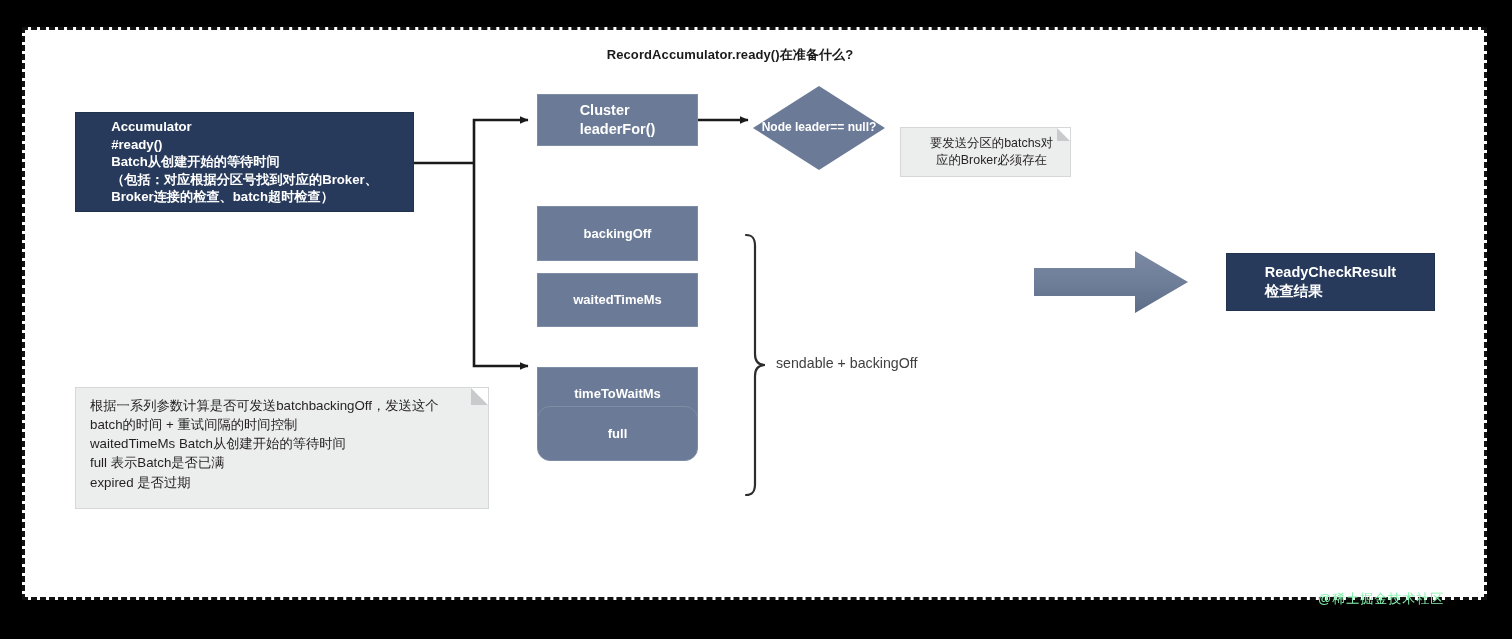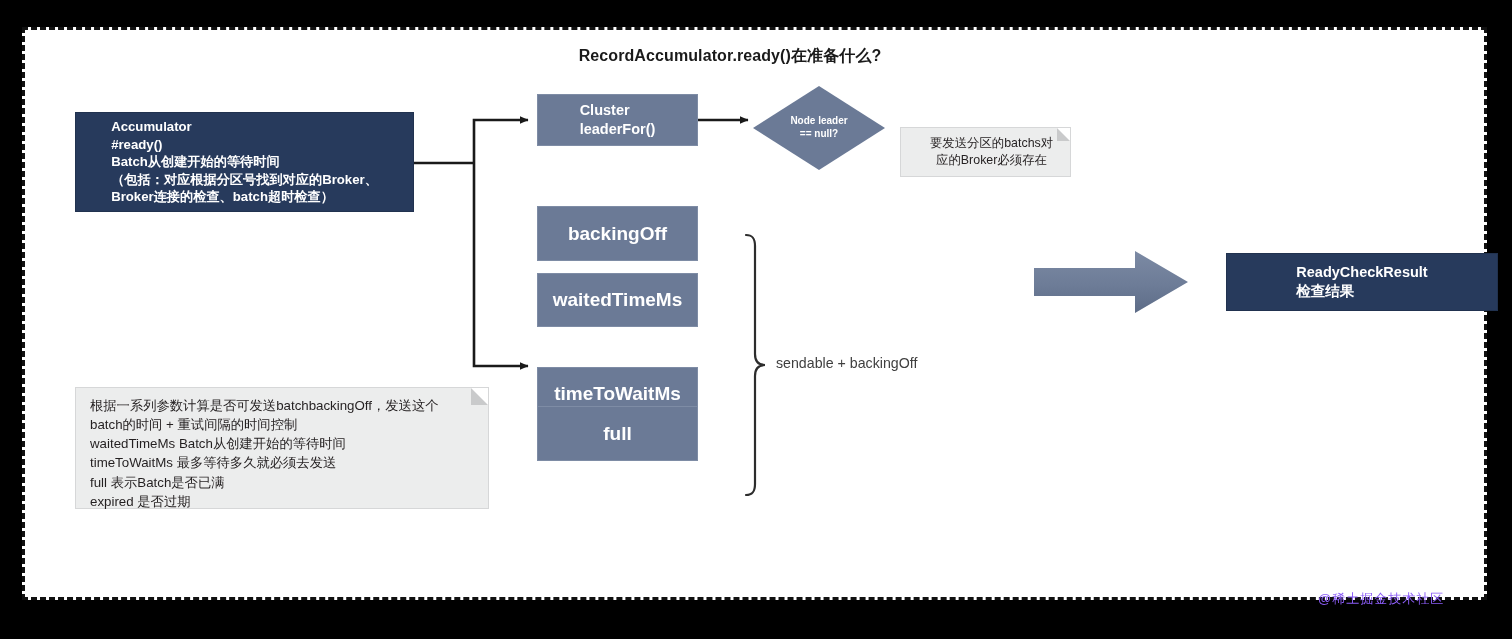--- a/index.html
+++ b/index.html
@@ -42,21 +42,21 @@
     height: 639px;
   }
 
   
   #title {
     position: absolute;
     left: 420px;
     top: 46px;
     width: 620px;
     text-align: center;
-    font-size: 16px;
+    font-size: 13px;
     font-weight: bold;
     color: #1a1a1a;
     letter-spacing: .1px;
     white-space: nowrap;
   }
 
   
   .node {
     position: absolute;
     box-sizing: border-box;
@@ -68,21 +68,21 @@
     font-weight: bold;
     line-height: 1.32;
   }
   .node.navy {
     background: #273a5c;
     border: 1px solid #21324f;
   }
   .node.slate {
     background: #6b7a96;
     border: 1px solid #7e8ca5;
-    font-size: 19px;
+    font-size: 13px;
   }
 
   
   #node-accumulator {
     left: 75px;
     top: 112px;
     width: 339px;
     height: 100px;
     font-size: 13.2px;
     padding: 0 6px;
@@ -95,28 +95,28 @@
     top: 94px;
     width: 161px;
     height: 52px;
     font-size: 14.5px;
   }
 
   
   #node-backingoff   { left: 537px; top: 206px; width: 161px; height: 55px; }
   #node-waitedtimems { left: 537px; top: 273px; width: 161px; height: 54px; }
   #node-timetowaitms { left: 537px; top: 339px; width: 161px; height: 54px; margin-top: 28px; }
-  #node-full         { left: 537px; top: 406px; width: 161px; height: 55px; }
+  #node-full         { left: 537px; top: 406px; width: 161px; height: 55px; border-radius: 13px; }
   #node-expired      { left: 539px; top: 471px; width: 163px; height: 54px; }
 
   
   #node-readycheck {
     left: 1226px;
     top: 253px;
-    width: 272px;
+    width: 209px;
     height: 58px;
     font-size: 14.5px;
   }
 
   
   #node-diamond {
     position: absolute;
     left: 753px;
     top: 86px;
     width: 132px;
@@ -125,26 +125,25 @@
   #node-diamond .dia-shape {
     position: absolute;
     inset: 0;
     background: #6b7a96;
     clip-path: polygon(50% 0%, 100% 50%, 50% 100%, 0% 50%);
   }
   #node-diamond .dia-label {
     position: absolute;
     inset: 0;
     display: flex;
-    flex-direction: column;
     align-items: center;
     justify-content: center;
     color: #ffffff;
     font-weight: bold;
-    font-size: 10px;
+    font-size: 12px;
     line-height: 1.28;
     text-align: center;
   }
 
   
   .note {
     position: absolute;
     box-sizing: border-box;
     background: #eceded;
     border: 1px solid #d6d7d8;
@@ -197,21 +196,21 @@
     color: #3f3f3f;
     white-space: nowrap;
   }
 
   
   #watermark {
     position: absolute;
     left: 1318px;
     top: 590px;
     font-size: 13px;
-    color: #8b5cf6;
+    color: #86efac;
     letter-spacing: 1px;
     white-space: nowrap;
   }
 
   svg.overlay {
     position: absolute;
     left: 0;
     top: 0;
     width: 1512px;
     height: 639px;
@@ -309,21 +308,20 @@
     <div class="node slate" id="node-full">
       <span>full</span>
     </div>
 
     <div id="brace-label">sendable + backingOff</div>
 
     <div class="note" id="note-params">
       <span class="ln">根据一系列参数计算是否可发送batchbackingOff，发送这个</span>
       <span class="ln">batch的时间 + 重试间隔的时间控制</span>
       <span class="ln">waitedTimeMs Batch从创建开始的等待时间</span>
-      <span class="ln">timeToWaitMs 最多等待多久就必须去发送</span>
       <span class="ln">full 表示Batch是否已满</span>
       <span class="ln">expired 是否过期</span>
       <span class="fold"></span>
     </div>
 
     <div class="node navy" id="node-readycheck">
       <div>
         <span class="ln">ReadyCheckResult</span><br>
         <span class="ln">检查结果</span>
       </div>

